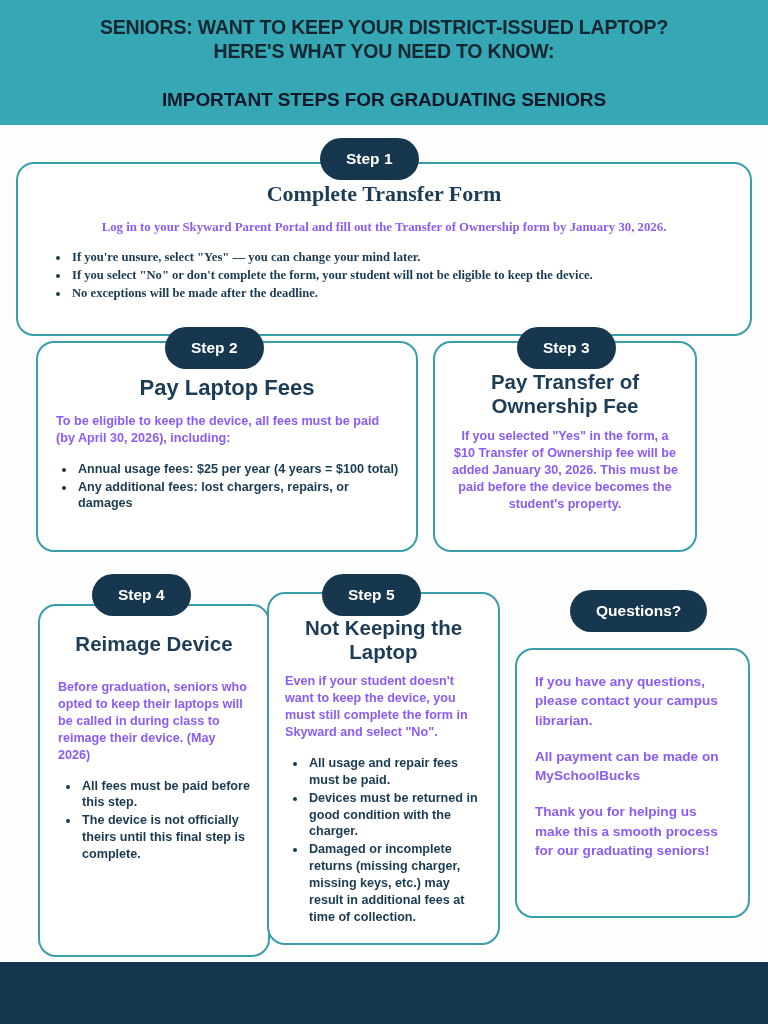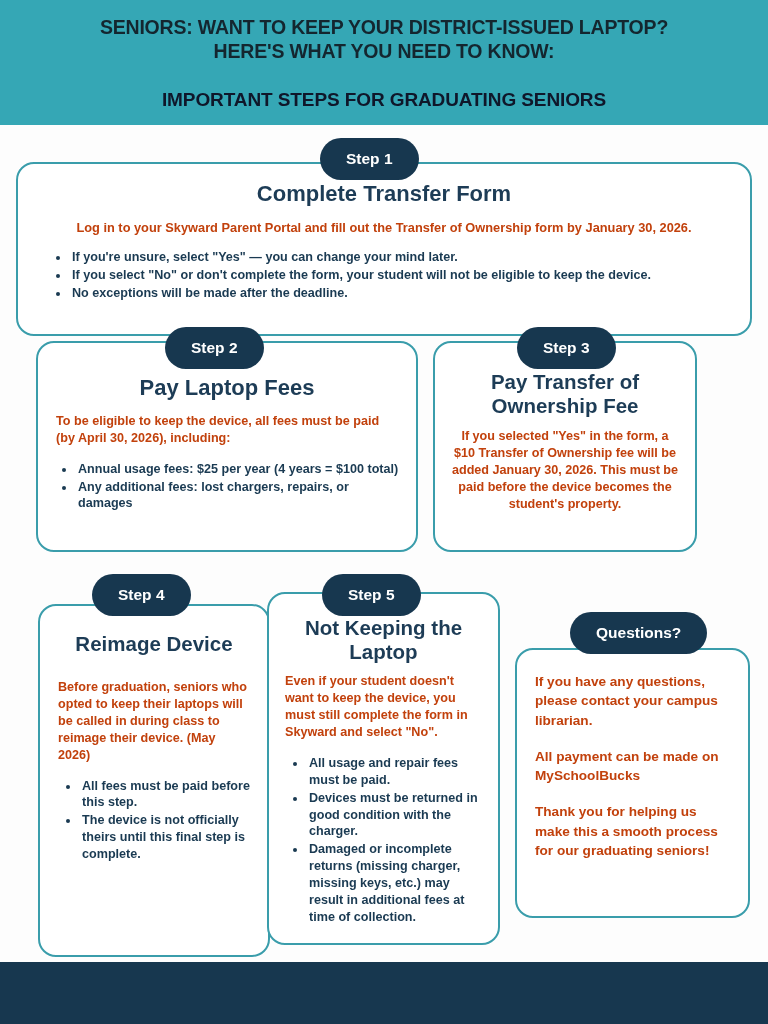--- a/index.html
+++ b/index.html
@@ -98,41 +98,41 @@
     color: #1d3c56;
     text-align: center;
     line-height: 1.18;
   }
   .card-title.small { font-size: 20.5px; }
 
   
   .body-text {
     font-size: 12.6px;
     font-weight: bold;
-    color: #c2410c;
+    color: #8b5cf6;
     line-height: 1.34;
   }
   .body-text.center { text-align: center; }
 
   ul.bullets {
     margin: 0;
     padding-left: 20px;
     list-style: disc;
   }
   ul.bullets li {
     font-size: 12.6px;
     font-weight: bold;
     color: #1a3a52;
     line-height: 1.34;
     margin-bottom: 1px;
     padding-left: 2px;
   }
 
   
-  #card1 { left: 16px; top: 162px; width: 736px; height: 174px; }
+  #card1 { left: 16px; top: 162px; width: 736px; height: 174px; font-family: Liberation Serif, serif; }
   #pill1 { left: 320px; top: 138px; }
   #card1 .card-title { margin-top: 17px; }
   #card1 .body-text  { margin-top: 12px; text-align: center; font-size: 12.8px; }
   #card1 ul.bullets  { margin-top: 13px; padding-left: 38px; }
 
   
   #card2 { left: 36px; top: 341px; width: 382px; height: 211px; }
   #pill2 { left: 165px; top: 327px; }
   #card2 .card-title { margin-top: 32px; }
   #card2 .body-text  { margin-top: 12px; padding: 0 4px; }
@@ -153,21 +153,21 @@
 
   
   #card5 { left: 267px; top: 592px; width: 233px; height: 353px; }
   #pill5 { left: 322px; top: 574px; }
   #card5 .card-title { margin-top: 22px; }
   #card5 .body-text  { margin-top: 9px; padding: 0 2px; }
   #card5 ul.bullets  { margin-top: 14px; padding-left: 24px; }
 
   
   #card6 { left: 515px; top: 648px; width: 235px; height: 270px; }
-  #pill6 { left: 570px; top: 612px; }
+  #pill6 { left: 570px; top: 590px; }
   #card6 .body-text { margin-top: 22px; padding: 0 4px; font-size: 13.6px; line-height: 1.42; }
   #card6 .body-text + .body-text { margin-top: 17px; }
 </style>
 </head>
 <body>
 
 <div class="header-band">
   <div class="header-line">SENIORS: WANT TO KEEP YOUR DISTRICT-ISSUED LAPTOP?</div>
   <div class="header-line">HERE'S WHAT YOU NEED TO KNOW:</div>
   <div class="header-sub">IMPORTANT STEPS FOR GRADUATING SENIORS</div>

